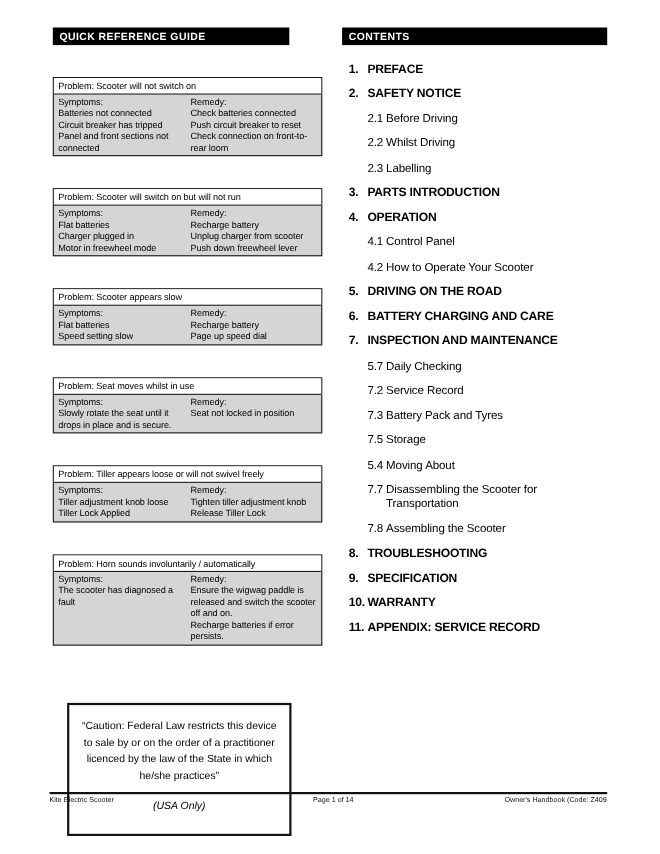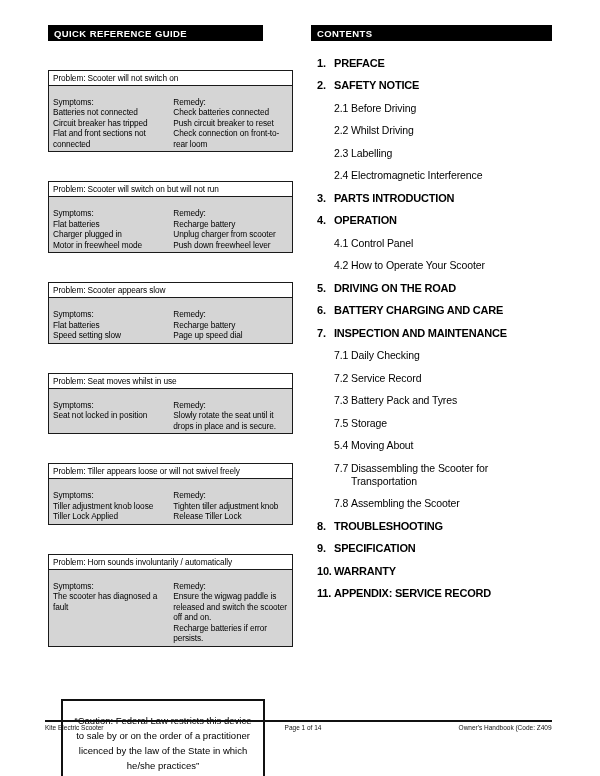--- a/index.html
+++ b/index.html
@@ -10,26 +10,26 @@
   .col-right{width:248px;margin-left:18px;}
 
   .section-header{background:#000;color:#fff;font-weight:bold;font-size:9.5px;
                   letter-spacing:.4px;padding:2.5px 6px 2px 6px;}
   .col-left .section-header{width:203px;margin-bottom:8px;}
   .col-right .section-header{width:234px;margin-bottom:16px;}
 
   .qr-table{border:1.2px solid #1a1a1a;margin-bottom:15px;background:#d5d5d5;margin-top:29px;}
   .qr-problem{background:#fff;border-bottom:1.2px solid #1a1a1a;font-size:8.3px;
               padding:2px 4px;letter-spacing:-.1px;color:#000;}
-  .qr-body{display:grid;grid-template-columns:49.5% 50.5%;padding:11px 0 2px 0;}
+  .qr-body{display:grid;grid-template-columns:49.5% 50.5%;padding:1px 0 2px 0;}
   .qr-cell{font-size:8.3px;line-height:10.5px;padding:0 3px 0 4px;letter-spacing:-.1px;
            white-space:pre-line;color:#000;}
 
   .caution-box{border:2px solid #111;width:186px;margin-left:13px;margin-top:52px;
-               padding:12px 7px 2px 7px;text-align:center;}
+               padding:12px 7px 20px 7px;text-align:center;}
   .caution-text{font-size:9.5px;line-height:15px;margin:0;color:#000;}
   .caution-note{font-size:9.5px;font-style:italic;margin:14px 0 0 0;color:#000;}
 
   #toc{margin-left:6px;}
   .toc-item{display:flex;margin-bottom:9.5px;line-height:13px;color:#000;}
   .toc-item.level1{font-weight:bold;font-size:11px;letter-spacing:-.2px;}
   .toc-item.level2{font-size:10.5px;margin-left:17px;letter-spacing:-.1px;}
   .toc-num{width:17px;flex:none;}
   .toc-label{white-space:pre-line;}
 
@@ -51,21 +51,21 @@
       <div id="qr-tables">
           <div class="qr-table">
             <div class="qr-problem">Problem: Scooter will not switch on</div>
             <div class="qr-body">
               <div class="qr-cell">Symptoms:</div>
               <div class="qr-cell">Remedy:</div>
               <div class="qr-cell">Batteries not connected</div>
               <div class="qr-cell">Check batteries connected</div>
               <div class="qr-cell">Circuit breaker has tripped</div>
               <div class="qr-cell">Push circuit breaker to reset</div>
-              <div class="qr-cell">Flat and front sections not connected</div>
+              <div class="qr-cell">Panel and front sections not connected</div>
               <div class="qr-cell">Check connection on front-to-rear loom</div>
             </div>
           </div>
           <div class="qr-table">
             <div class="qr-problem">Problem: Scooter will switch on but will not run</div>
             <div class="qr-body">
               <div class="qr-cell">Symptoms:</div>
               <div class="qr-cell">Remedy:</div>
               <div class="qr-cell">Flat batteries</div>
               <div class="qr-cell">Recharge battery</div>
@@ -84,22 +84,22 @@
               <div class="qr-cell">Recharge battery</div>
               <div class="qr-cell">Speed setting slow</div>
               <div class="qr-cell">Page up speed dial</div>
             </div>
           </div>
           <div class="qr-table">
             <div class="qr-problem">Problem: Seat moves whilst in use</div>
             <div class="qr-body">
               <div class="qr-cell">Symptoms:</div>
               <div class="qr-cell">Remedy:</div>
+              <div class="qr-cell">Slowly rotate the seat until it drops in place and is secure.</div>
               <div class="qr-cell">Seat not locked in position</div>
-              <div class="qr-cell">Slowly rotate the seat until it drops in place and is secure.</div>
             </div>
           </div>
           <div class="qr-table">
             <div class="qr-problem">Problem: Tiller appears loose or will not swivel freely</div>
             <div class="qr-body">
               <div class="qr-cell">Symptoms:</div>
               <div class="qr-cell">Remedy:</div>
               <div class="qr-cell">Tiller adjustment knob loose</div>
               <div class="qr-cell">Tighten tiller adjustment knob</div>
               <div class="qr-cell">Tiller Lock Applied</div>
@@ -140,24 +140,20 @@
             <span class="toc-label">Before Driving</span>
           </div>
           <div class="toc-item level2">
             <span class="toc-num">2.2</span>
             <span class="toc-label">Whilst Driving</span>
           </div>
           <div class="toc-item level2">
             <span class="toc-num">2.3</span>
             <span class="toc-label">Labelling</span>
           </div>
-          <div class="toc-item level2">
-            <span class="toc-num">2.4</span>
-            <span class="toc-label">Electromagnetic Interference</span>
-          </div>
           <div class="toc-item level1">
             <span class="toc-num">3.</span>
             <span class="toc-label">PARTS INTRODUCTION</span>
           </div>
           <div class="toc-item level1">
             <span class="toc-num">4.</span>
             <span class="toc-label">OPERATION</span>
           </div>
           <div class="toc-item level2">
             <span class="toc-num">4.1</span>
@@ -173,21 +169,21 @@
           </div>
           <div class="toc-item level1">
             <span class="toc-num">6.</span>
             <span class="toc-label">BATTERY CHARGING AND CARE</span>
           </div>
           <div class="toc-item level1">
             <span class="toc-num">7.</span>
             <span class="toc-label">INSPECTION AND MAINTENANCE</span>
           </div>
           <div class="toc-item level2">
-            <span class="toc-num">7.1</span>
+            <span class="toc-num">5.7</span>
             <span class="toc-label">Daily Checking</span>
           </div>
           <div class="toc-item level2">
             <span class="toc-num">7.2</span>
             <span class="toc-label">Service Record</span>
           </div>
           <div class="toc-item level2">
             <span class="toc-num">7.3</span>
             <span class="toc-label">Battery Pack and Tyres</span>
           </div>

